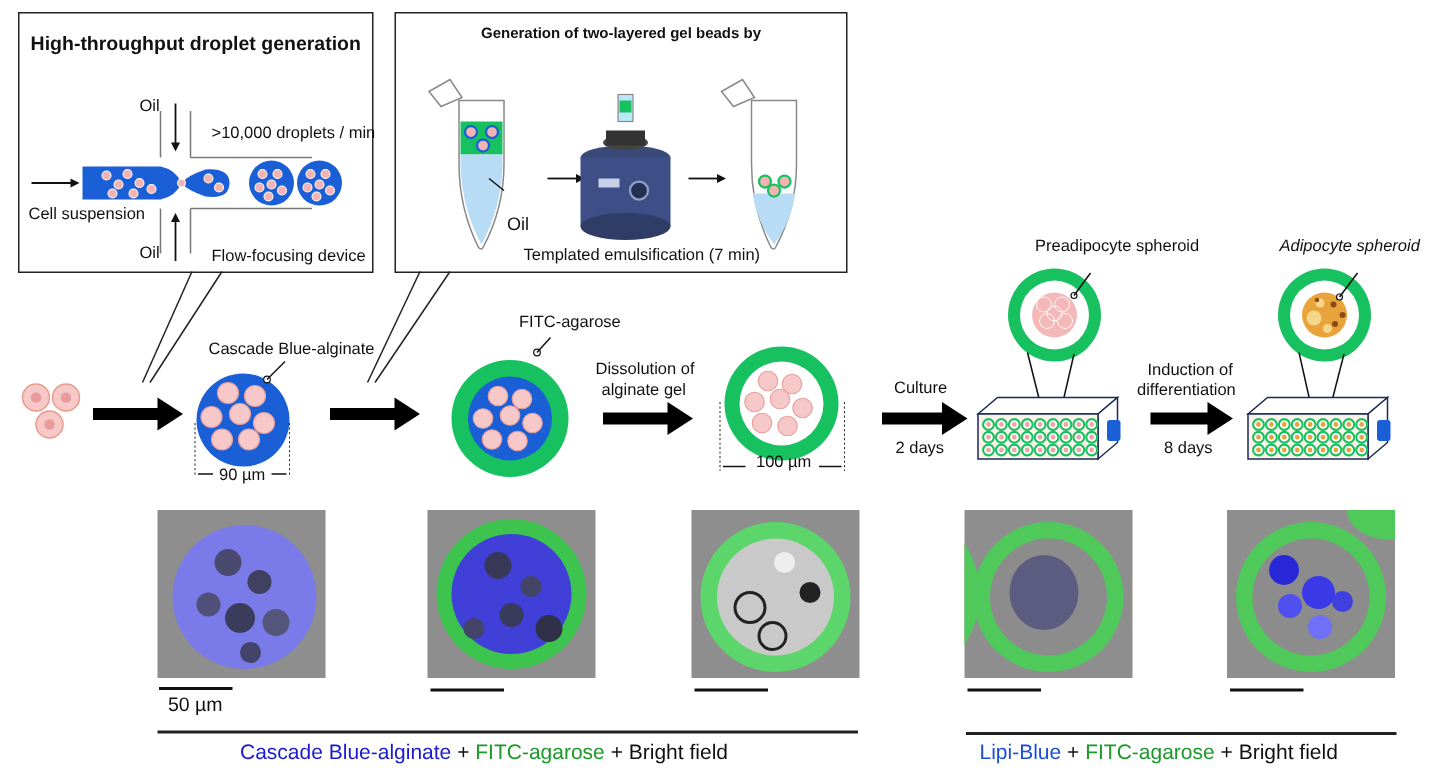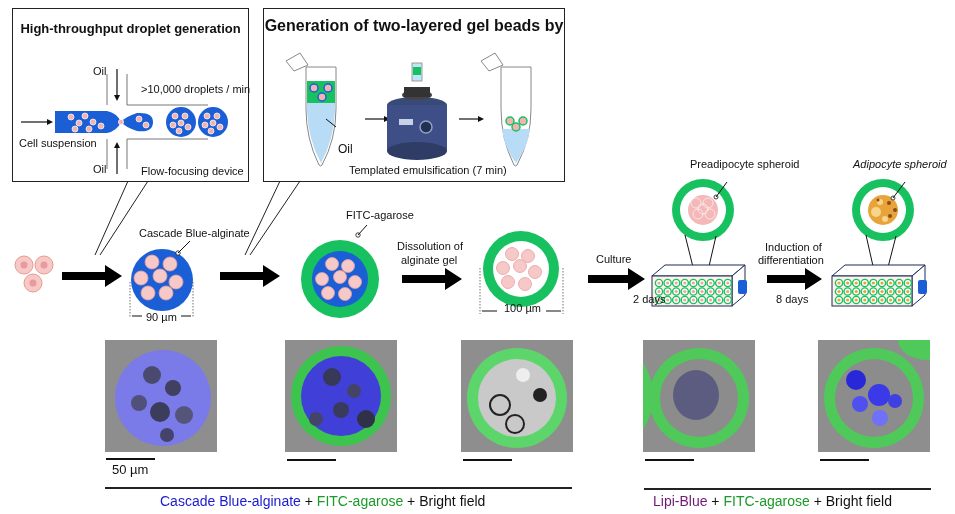--- a/index.html
+++ b/index.html
@@ -1,20 +1,20 @@
 <!DOCTYPE html>
 <html><head>
 <meta charset="utf-8">
 <style>
   html,body{margin:0;padding:0;background:#fff;}
   body{width:955px;height:514px;position:relative;overflow:hidden;font-family:"Liberation Sans",sans-serif;color:#111;}
   .abs{position:absolute;}
   .t{position:absolute;white-space:nowrap;font-size:11px;color:#111;}
   .box{position:absolute;border:1.5px solid #222;background:#fff;}
-  .title{font-weight:bold;font-size:16px;text-align:center;position:absolute;}
+  .title{font-weight:bold;font-size:10px;text-align:center;position:absolute;}
   svg{position:absolute;overflow:visible;}
   .micro{position:absolute;width:112px;height:112px;background:#8e8e8e;overflow:hidden;}
   .scalebar{position:absolute;height:2px;background:#111;width:49px;}
   .bottom-line{position:absolute;height:1.5px;background:#222;}
   .legend{position:absolute;font-size:14px;white-space:nowrap;text-align:center;}
 </style>
 </head>
 <body>
 
 <div class="box" style="left:12px;top:8px;width:235px;height:172px;">
@@ -362,21 +362,21 @@
   </g>
 </svg>
 
 <div class="t" style="left:139px;top:227px;">Cascade Blue-alginate</div>
 <div class="t" style="left:146px;top:311px;">90 µm</div>
 <div class="t" style="left:346px;top:209px;">FITC-agarose</div>
 <div class="t" style="left:397px;top:240px;">Dissolution of</div>
 <div class="t" style="left:401px;top:254px;">alginate gel</div>
 <div class="t" style="left:504px;top:302px;">100 µm</div>
 <div class="t" style="left:596px;top:253px;">Culture</div>
-<div class="t" style="left:597px;top:293px;margin-left:36px;">2 days</div>
+<div class="t" style="left:597px;top:293px;">2 days</div>
 <div class="t" style="left:690px;top:158px;">Preadipocyte spheroid</div>
 <div class="t" style="left:765px;top:241px;">Induction of</div>
 <div class="t" style="left:758px;top:254px;">differentiation</div>
 <div class="t" style="left:776px;top:293px;">8 days</div>
 <div class="t" style="left:853px;top:158px;font-style:italic;">Adipocyte spheroid</div>
 
 <div class="micro" style="left:105px;top:340px;">
   <div class="abs" style="left:10px;top:10px;width:96px;height:96px;border-radius:50%;background:#7a7ae8;"></div>
   <div class="abs" style="left:38px;top:26px;width:18px;height:18px;border-radius:50%;background:#4a4a70;"></div>
   <div class="abs" style="left:60px;top:40px;width:16px;height:16px;border-radius:50%;background:#404060;"></div>
@@ -426,14 +426,14 @@
 <div class="scalebar" style="left:645px;top:459px;"></div>
 <div class="scalebar" style="left:820px;top:459px;"></div>
 
 <div class="bottom-line" style="left:105px;top:487px;width:467px;"></div>
 <div class="bottom-line" style="left:644px;top:488px;width:287px;"></div>
 
 <div class="legend" style="left:160px;top:493px;">
   <span style="color:#1a1ad0;">Cascade Blue-alginate</span><span> + </span><span style="color:#1b9a2a;">FITC-agarose</span><span> + </span><span>Bright field</span>
 </div>
 <div class="legend" style="left:653px;top:493px;">
-  <span style="color:#701a75;">Lipi-Blue</span><span> + </span><span style="color:#1b9a2a;">FITC-agarose</span><span> + </span><span>Bright field</span>
+  <span style="color:#1d4ed8;">Lipi-Blue</span><span> + </span><span style="color:#1b9a2a;">FITC-agarose</span><span> + </span><span>Bright field</span>
 </div>
 
 </body></html>

